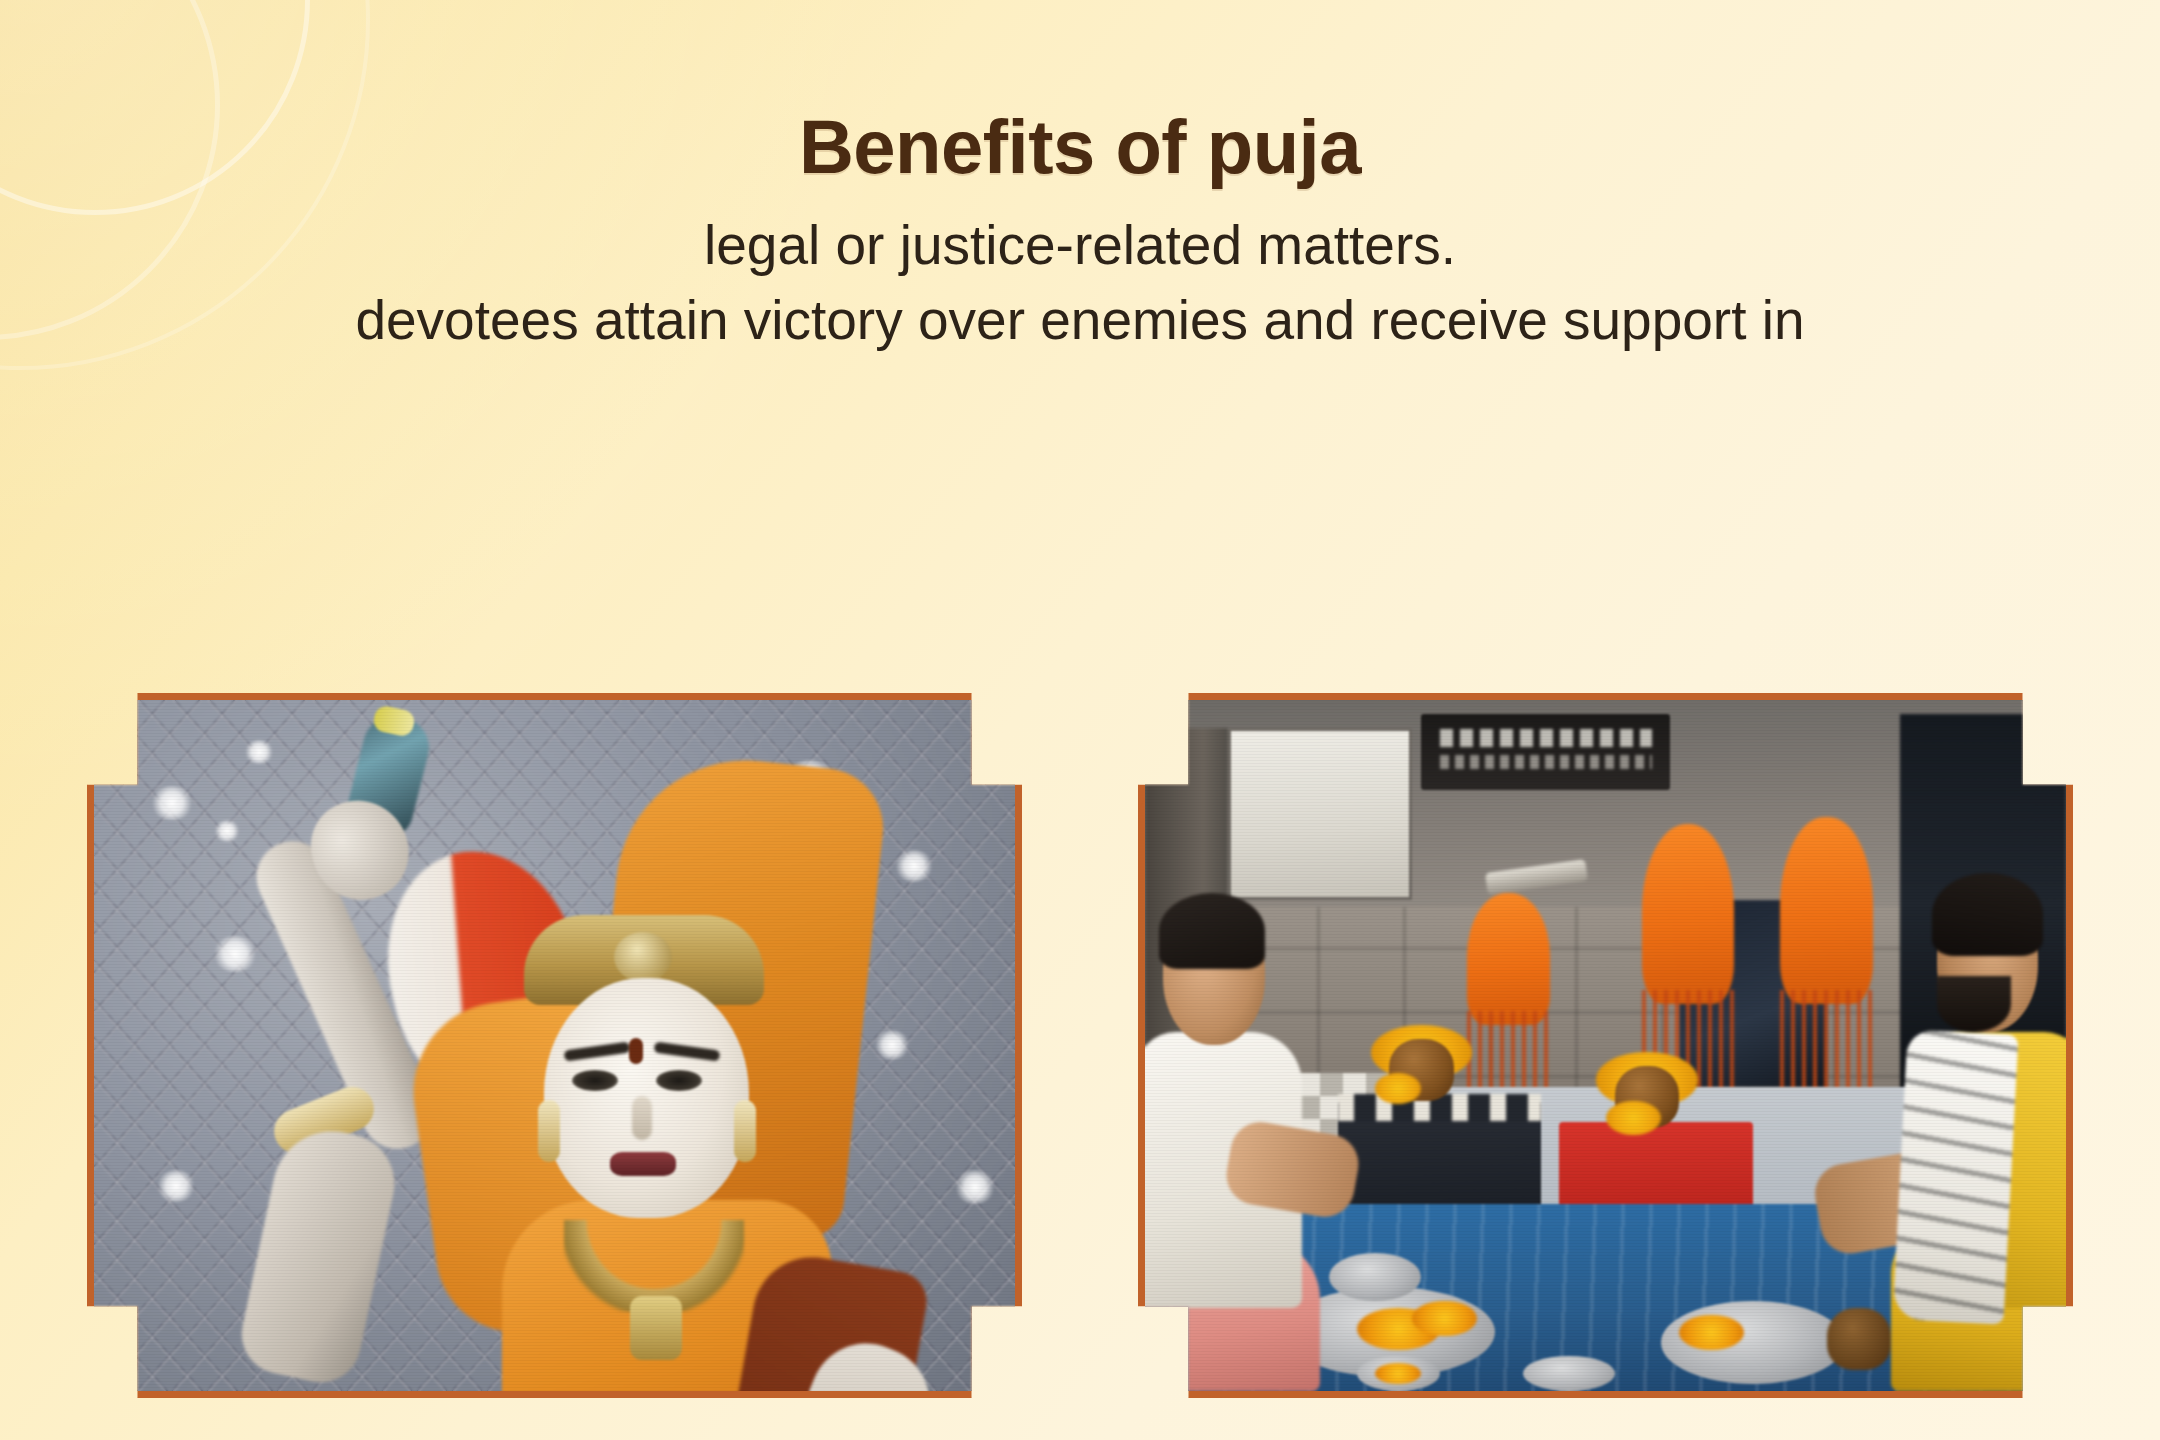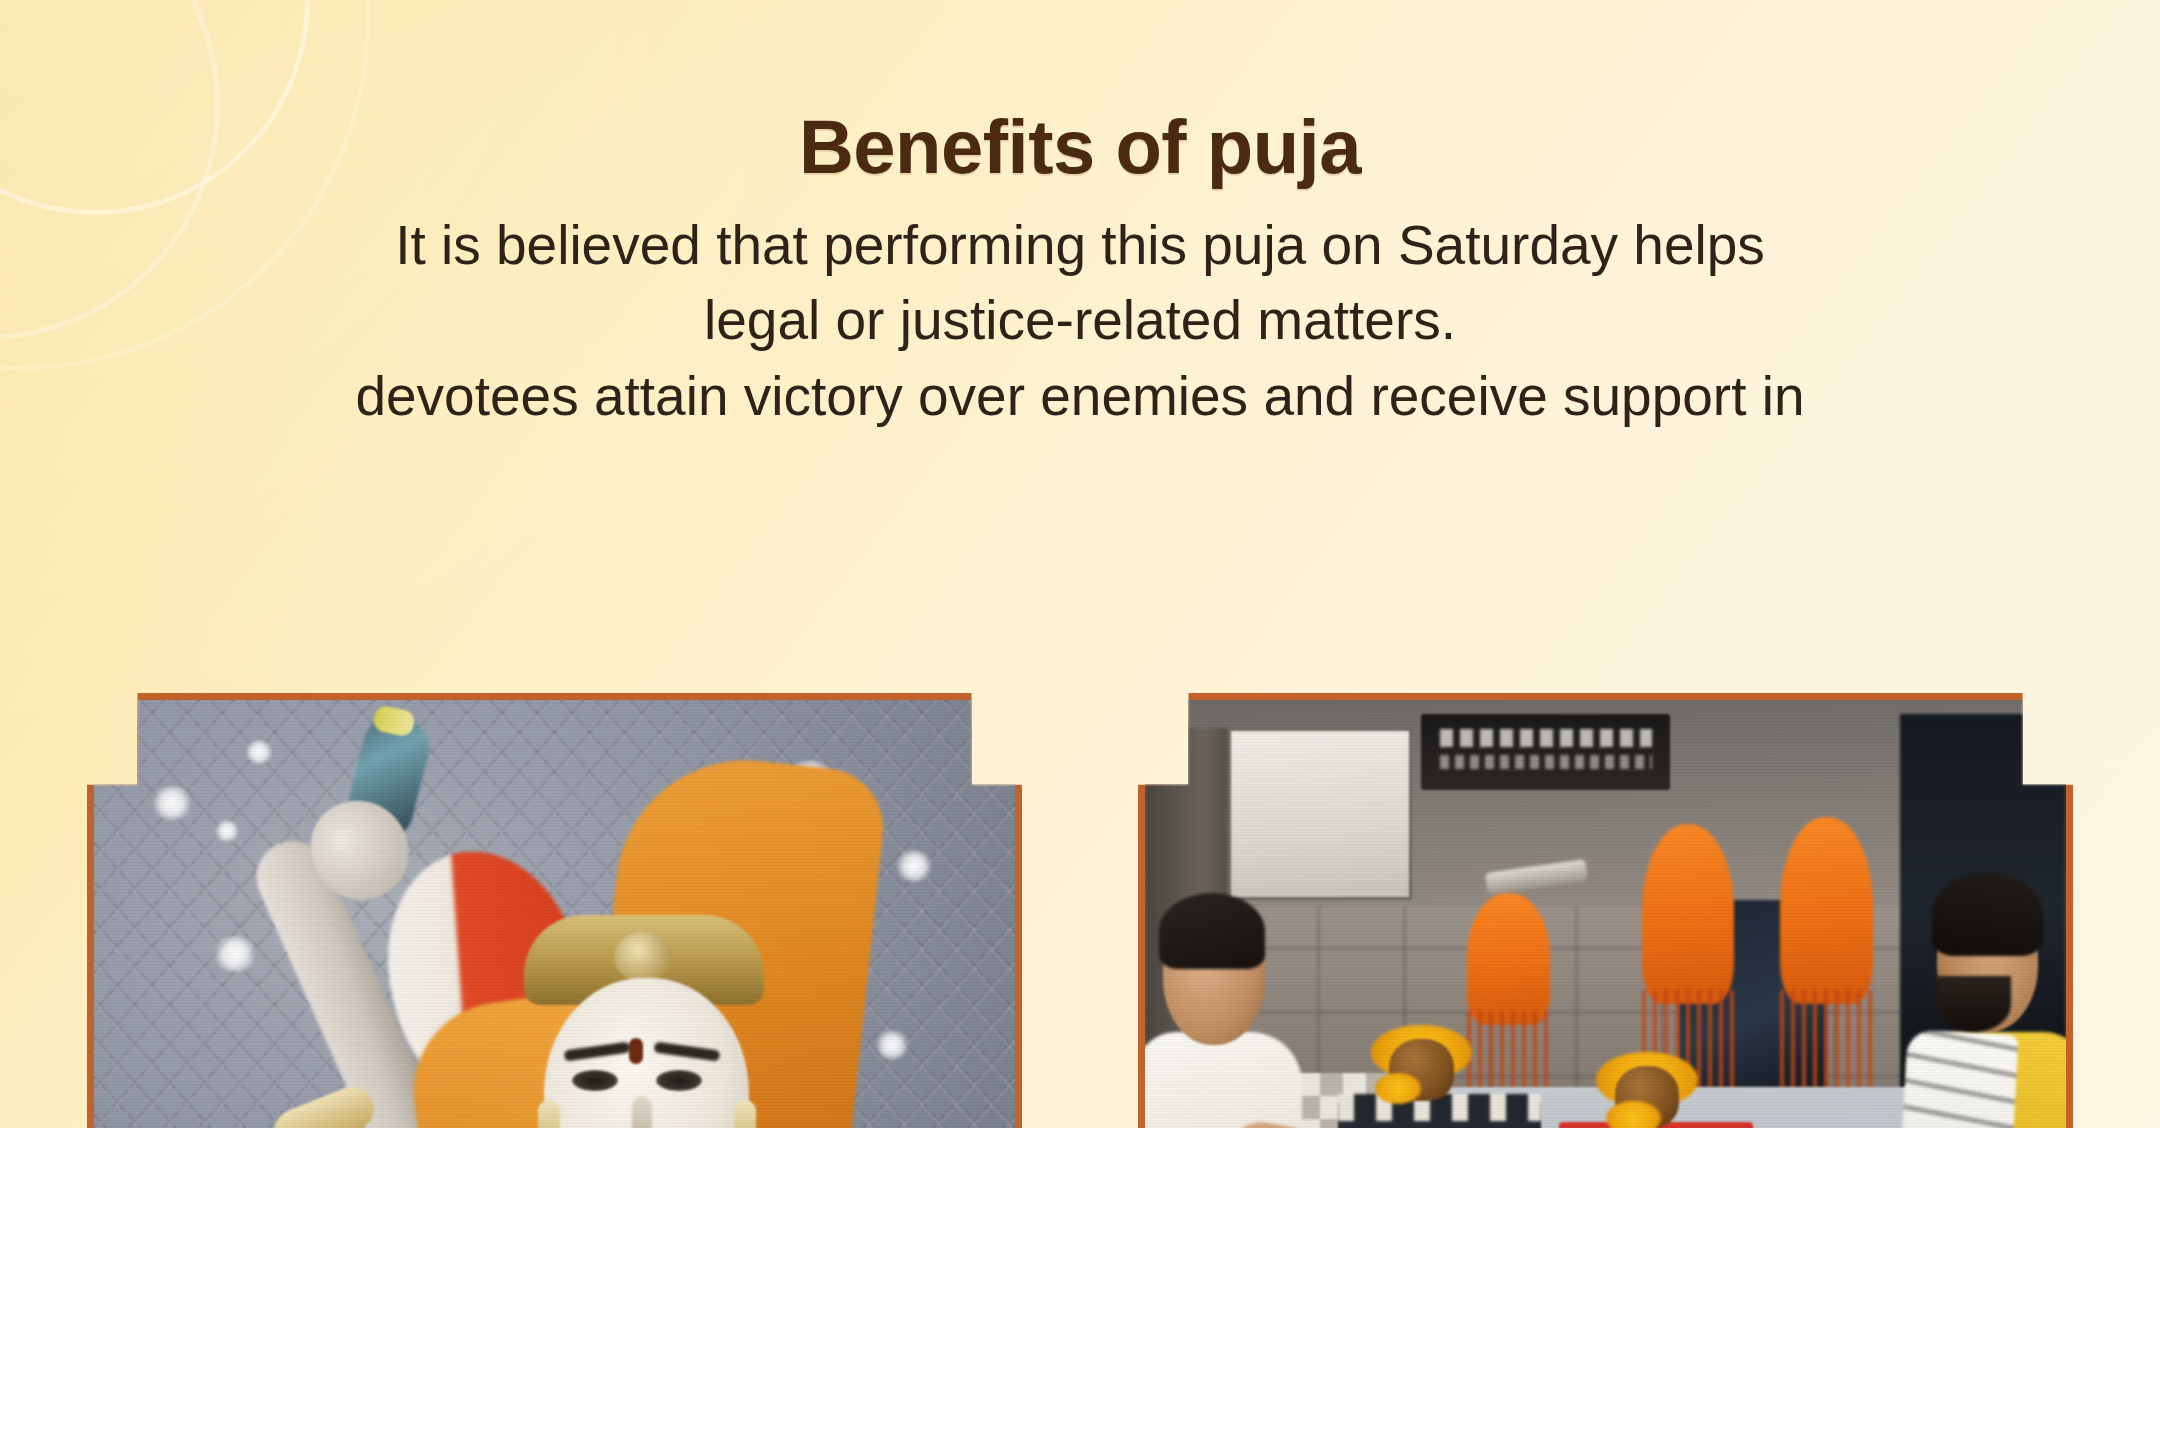--- a/index.html
+++ b/index.html
@@ -7,21 +7,21 @@
 
   html, body {
     width:2160px; height:1440px;
     overflow:hidden;
     font-family:"Liberation Sans", sans-serif;
   }
 
   
   #page {
     position:relative;
-    width:2160px; height:1128px;
+    width:2160px; height:1440px;
     background:
       radial-gradient(circle at 2% -4%, rgba(255,255,255,0.30) 0%, rgba(255,255,255,0) 34%),
       linear-gradient(128deg,
         #F8DF94 0%,
         #FBE8AA 14%,
         #FDEFC3 30%,
         #FDF2D2 48%,
         #FDF4DC 68%,
         #FEF6E2 100%);
     overflow:hidden;
@@ -511,21 +511,20 @@
 
 <div id="page">
 
   <div class="deco-ring r1"></div>
   <div class="deco-ring r2"></div>
   <div class="deco-ring r3"></div>
 
   <h1 id="headline">Benefits of puja</h1>
 
   <div id="subtext">
-    <span class="line">It is believed that performing this puja on Saturday helps</span>
     <span class="line">legal or justice-related matters.</span>
     <span class="line">devotees attain victory over enemies and receive support in</span>
   </div>
 
   <div class="frame-wrap" id="frame-left">
     <div class="frame">
       <div class="photo">
 
         <div class="stage-left"></div>
 

